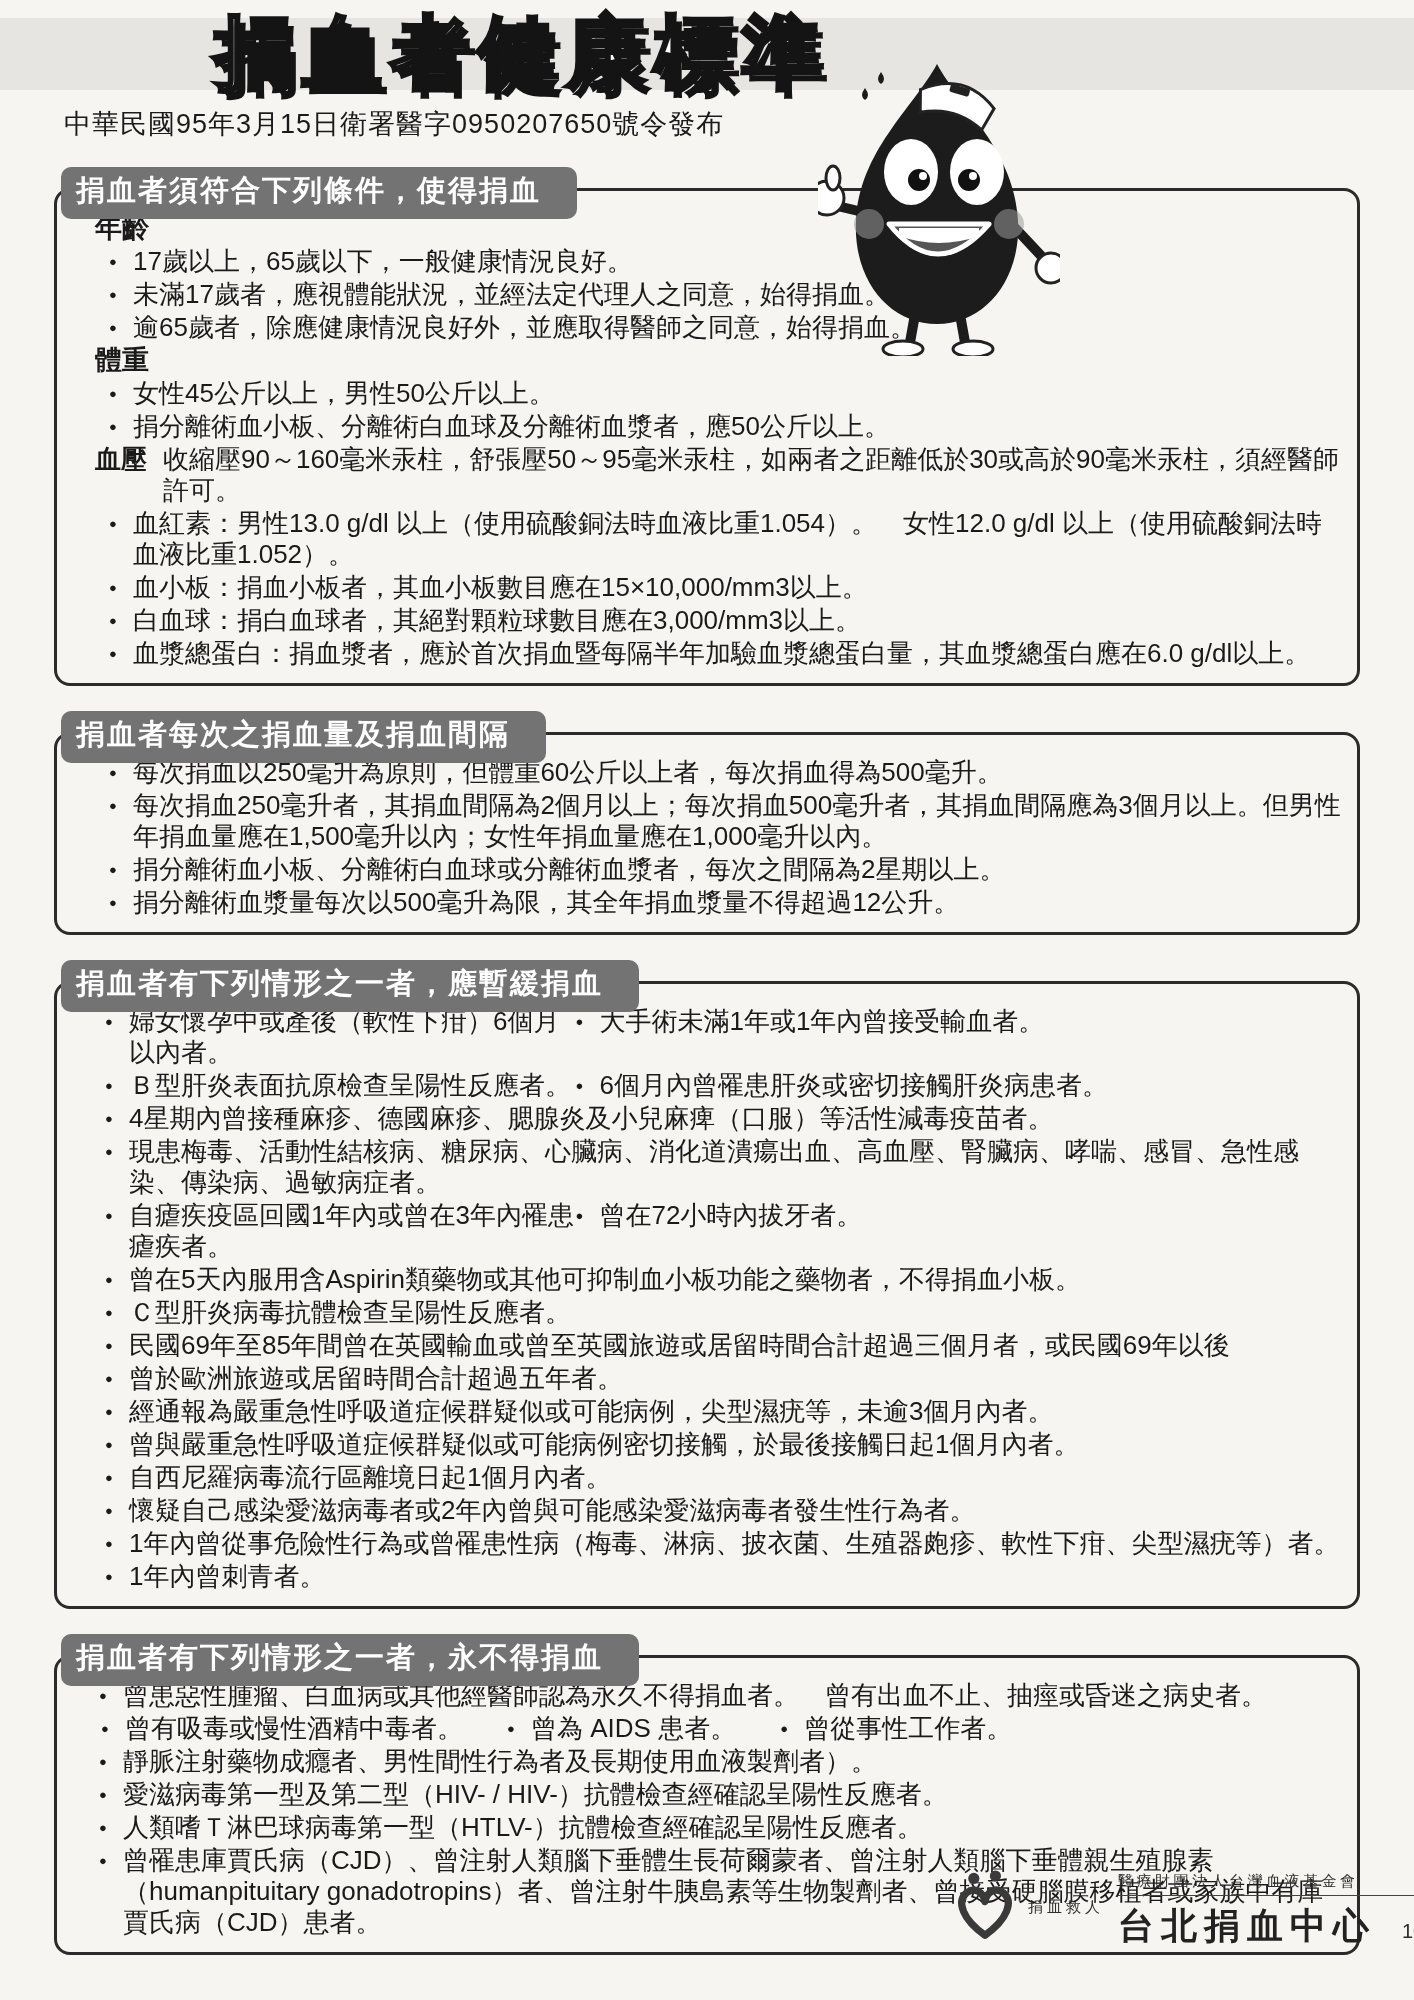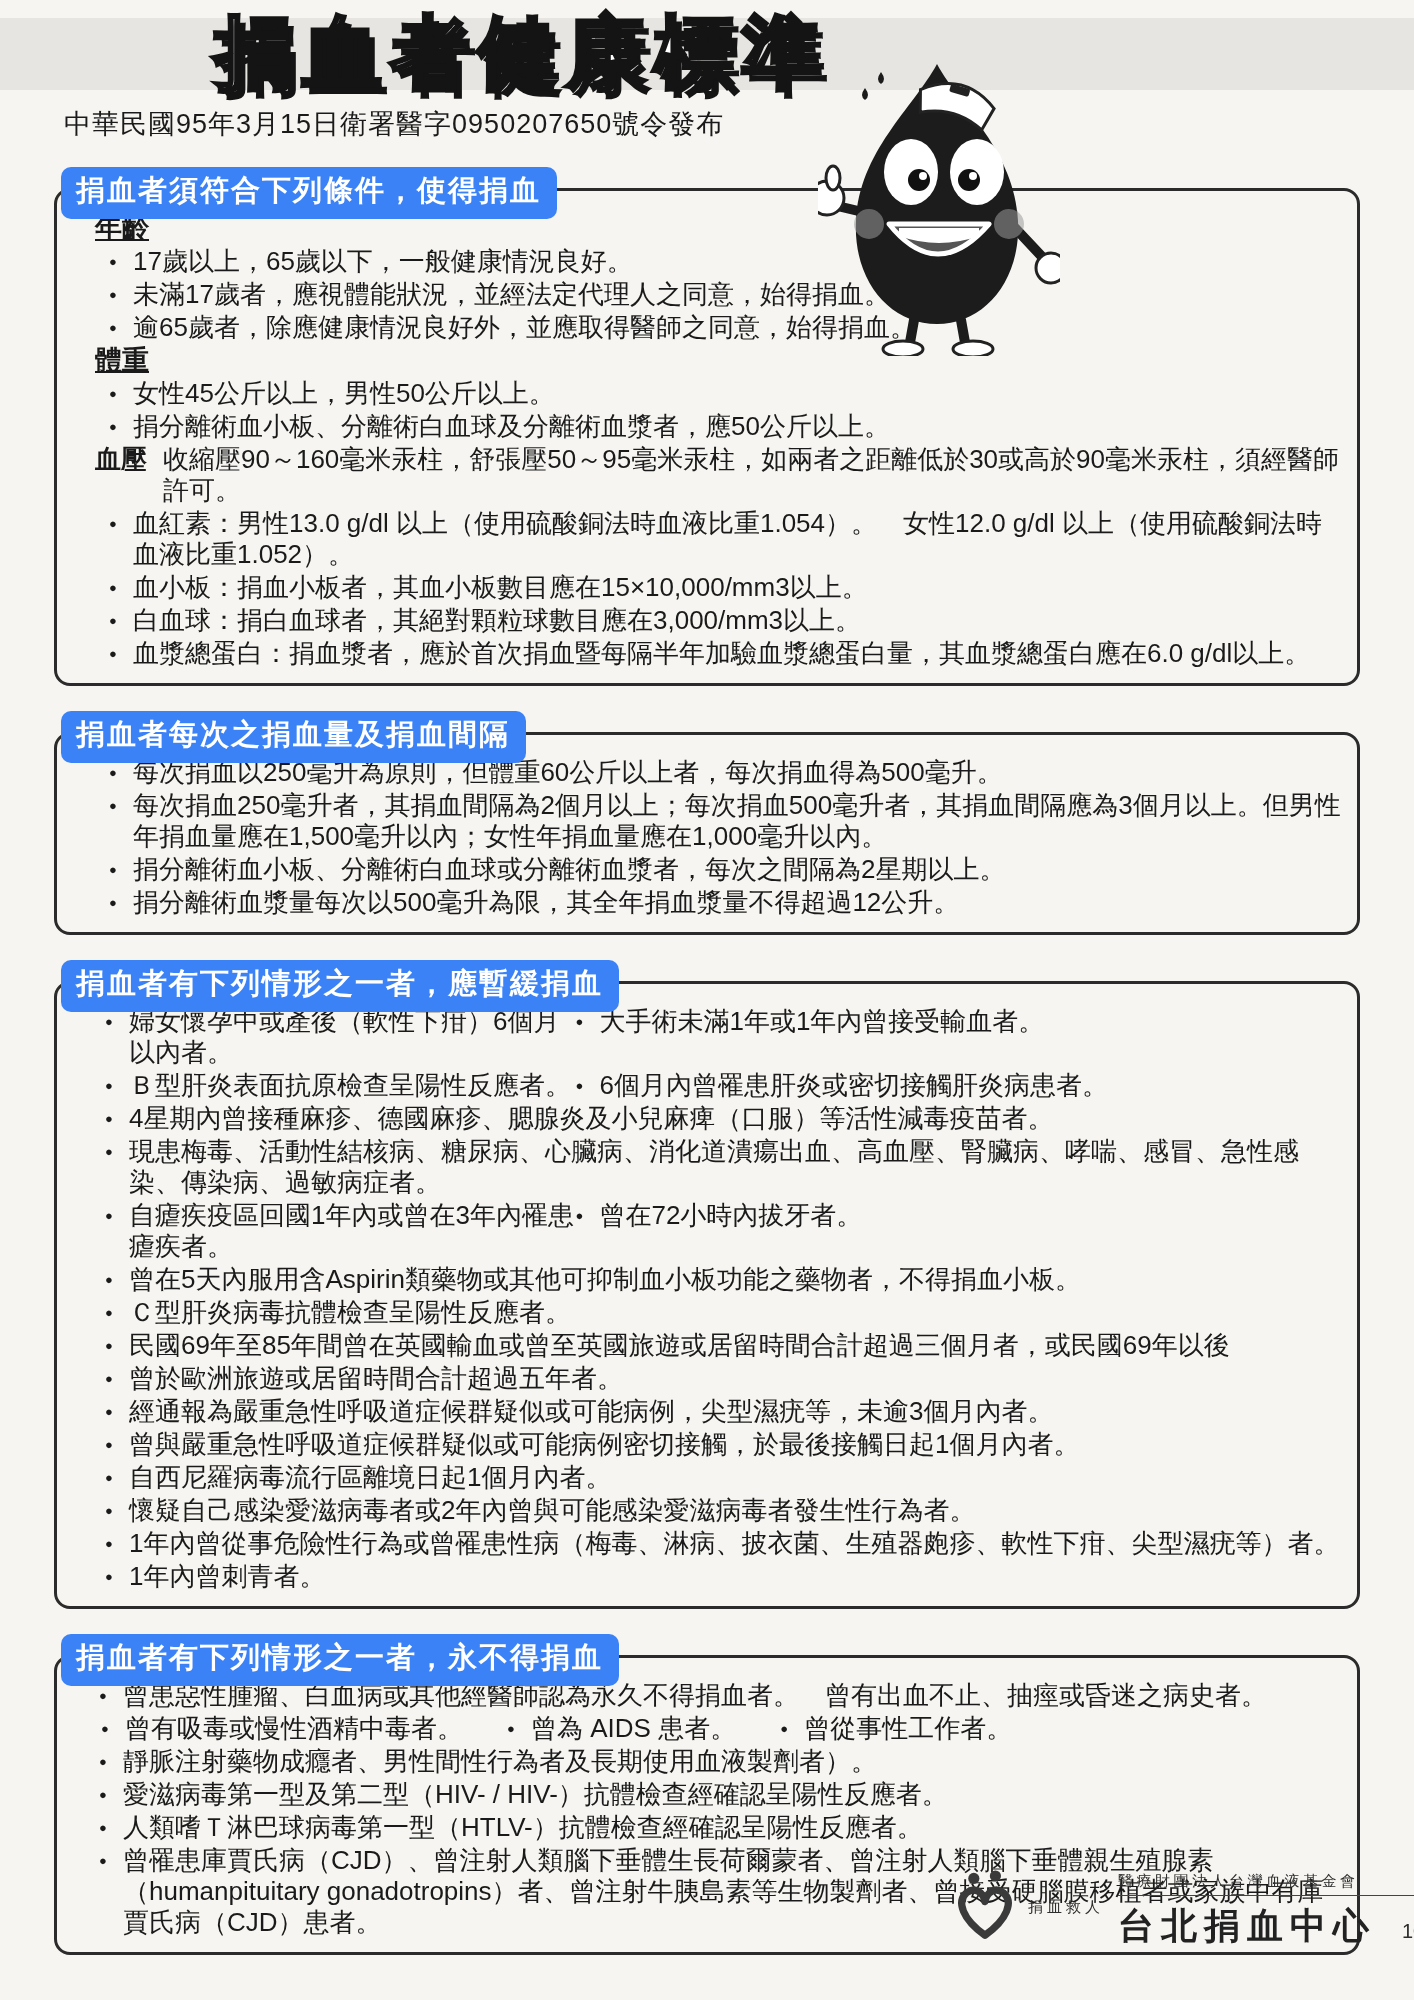--- a/index.html
+++ b/index.html
@@ -19,25 +19,25 @@
     text-shadow:7px 8px 0 #141414;
   }
   .issue-line{font-size:27px;margin:16px 0 0 64px;letter-spacing:1px;}
   .mascot{position:absolute;left:818px;top:56px;width:242px;height:300px;z-index:5;}
   .box{
     position:relative;border:3px solid #2b2b2b;border-radius:16px;
     margin:46px 54px 0 54px;padding:20px 14px 12px 0;
   }
   .pill{
     position:absolute;top:-24px;left:4px;display:inline-block;
-    background:#3b82f6;color:#fff;font-size:29px;font-weight:bold;
-    letter-spacing:2px;padding:4px 16px 8px 15px;border-radius:10px;
+    background:#737373;color:#fff;font-size:29px;font-weight:bold;
+    letter-spacing:2px;padding:4px 36px 8px 15px;border-radius:10px;
     white-space:nowrap;z-index:2;
   }
-  .sub-label{font-size:27px;font-weight:bold;margin:2px 0 2px 38px;line-height:31px;text-decoration:underline;}
+  .sub-label{font-size:27px;font-weight:bold;margin:2px 0 2px 38px;line-height:31px;}
   .row{display:flex;align-items:flex-start;font-size:26px;line-height:31px;margin:2px 0 2px 52px;}
   .row .bullet{flex:0 0 24px;font-size:13px;line-height:31px;text-align:left;}
   .row .txt{flex:1;}
   .inline-row{display:flex;align-items:flex-start;font-size:26px;line-height:31px;margin:2px 0 2px 38px;}
   .inline-row .inline-label{font-weight:bold;white-space:nowrap;margin-right:16px;}
   .inline-row .txt{flex:1;}
   .pair{display:flex;margin:2px 0 2px 52px;font-size:26px;line-height:31px;}
   .pair .cell-l{flex:0 0 38%;display:flex;align-items:flex-start;}
   .pair .cell-r{flex:1;display:flex;align-items:flex-start;}
   .pair .bullet{flex:0 0 24px;font-size:13px;line-height:31px;}

